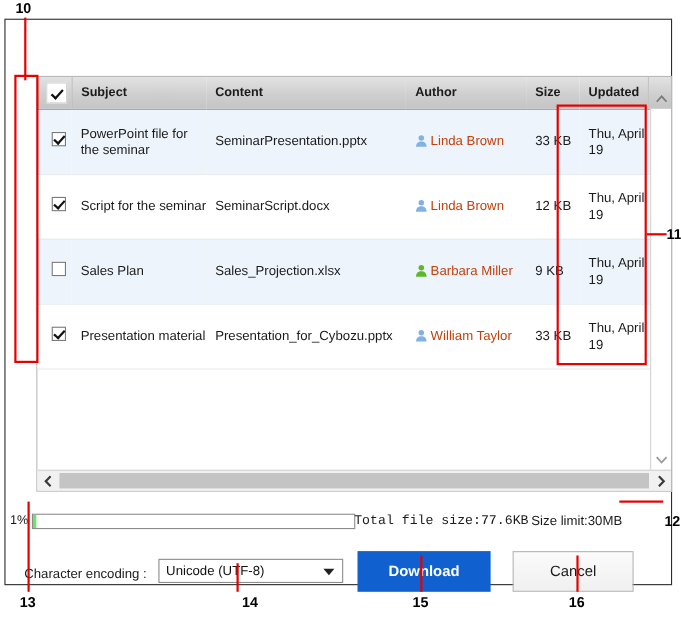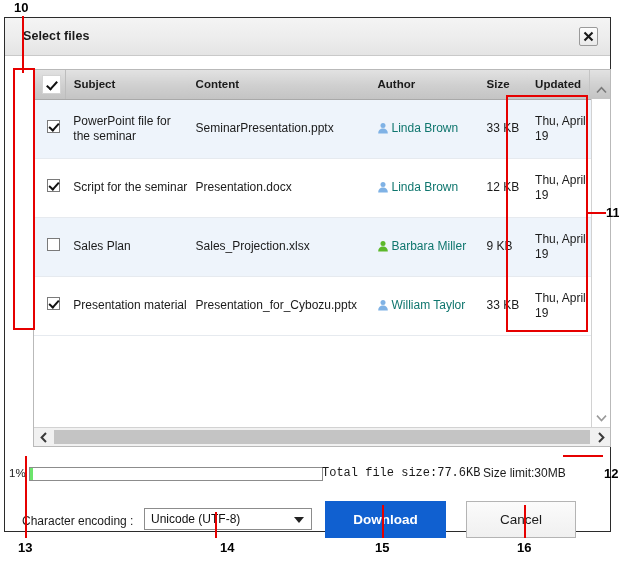--- a/index.html
+++ b/index.html
@@ -107,21 +107,21 @@
     line-height: 15px;
   }
   tr.shade td { background: #eef4fb; }
   tr.plain td { background: #ffffff; }
   td.c-check { padding-left: 0; text-align: center; }
   td.c-size  { white-space: nowrap; }
   td.c-updated { line-height: 15px; }
   td.c-sbar  { padding: 0; background: #ffffff; border-bottom: none; }
 
   .author-link {
-    color: #0f766e;
+    color: #c2410c;
     text-decoration: none;
     white-space: nowrap;
     cursor: pointer;
   }
   .person-ic { display:inline-block; vertical-align:-2px; margin-right:2px; }
 
   
   .cb {
     width: 13px; height: 13px;
     border: 1px solid #7a7a7a;
@@ -299,28 +299,20 @@
     font-family:"Liberation Sans", sans-serif;
   }
 </style>
 </head>
 <body>
 
 <div id="stage">
 
   <div class="dialog">
 
-    <div class="titlebar">
-      <div class="title-text">Select files</div>
-      <div class="close-btn">
-        <svg width="11" height="11" viewBox="0 0 11 11">
-          <path d="M1.5 1.5 L9.5 9.5 M9.5 1.5 L1.5 9.5" stroke="#1a1a1a" stroke-width="2.1" fill="none"></path>
-        </svg>
-      </div>
-    </div>
 
     <div class="table-wrap">
       <table class="filelist">
         <thead>
           <tr>
             <th class="c-check">
               <span class="cb-head"></span>
             </th>
             <th class="c-subject">Subject</th>
             <th class="c-content">Content</th>
@@ -347,21 +339,21 @@
             <td class="c-size">33 KB</td>
             <td class="c-updated">Thu, April 19</td>
             <td class="c-sbar"></td>
           </tr>
 
           <tr class="plain">
             <td class="c-check">
               <span class="cb checked"></span>
             </td>
             <td>Script for the seminar</td>
-            <td>Presentation.docx</td>
+            <td>SeminarScript.docx</td>
             <td>
               <a class="author-link"><svg class="person-ic" width="12" height="12" viewBox="0 0 12 12">
                     <circle cx="6" cy="3.4" r="2.5" fill="#7fb2e5"></circle>
                     <path d="M1.2 11.5 C1.2 8.2 3.4 6.6 6 6.6 C8.6 6.6 10.8 8.2 10.8 11.5 Z" fill="#7fb2e5"></path>
                   </svg><span>Linda Brown</span></a>
             </td>
             <td class="c-size">12 KB</td>
             <td class="c-updated">Thu, April 19</td>
             <td class="c-sbar"></td>
           </tr>

